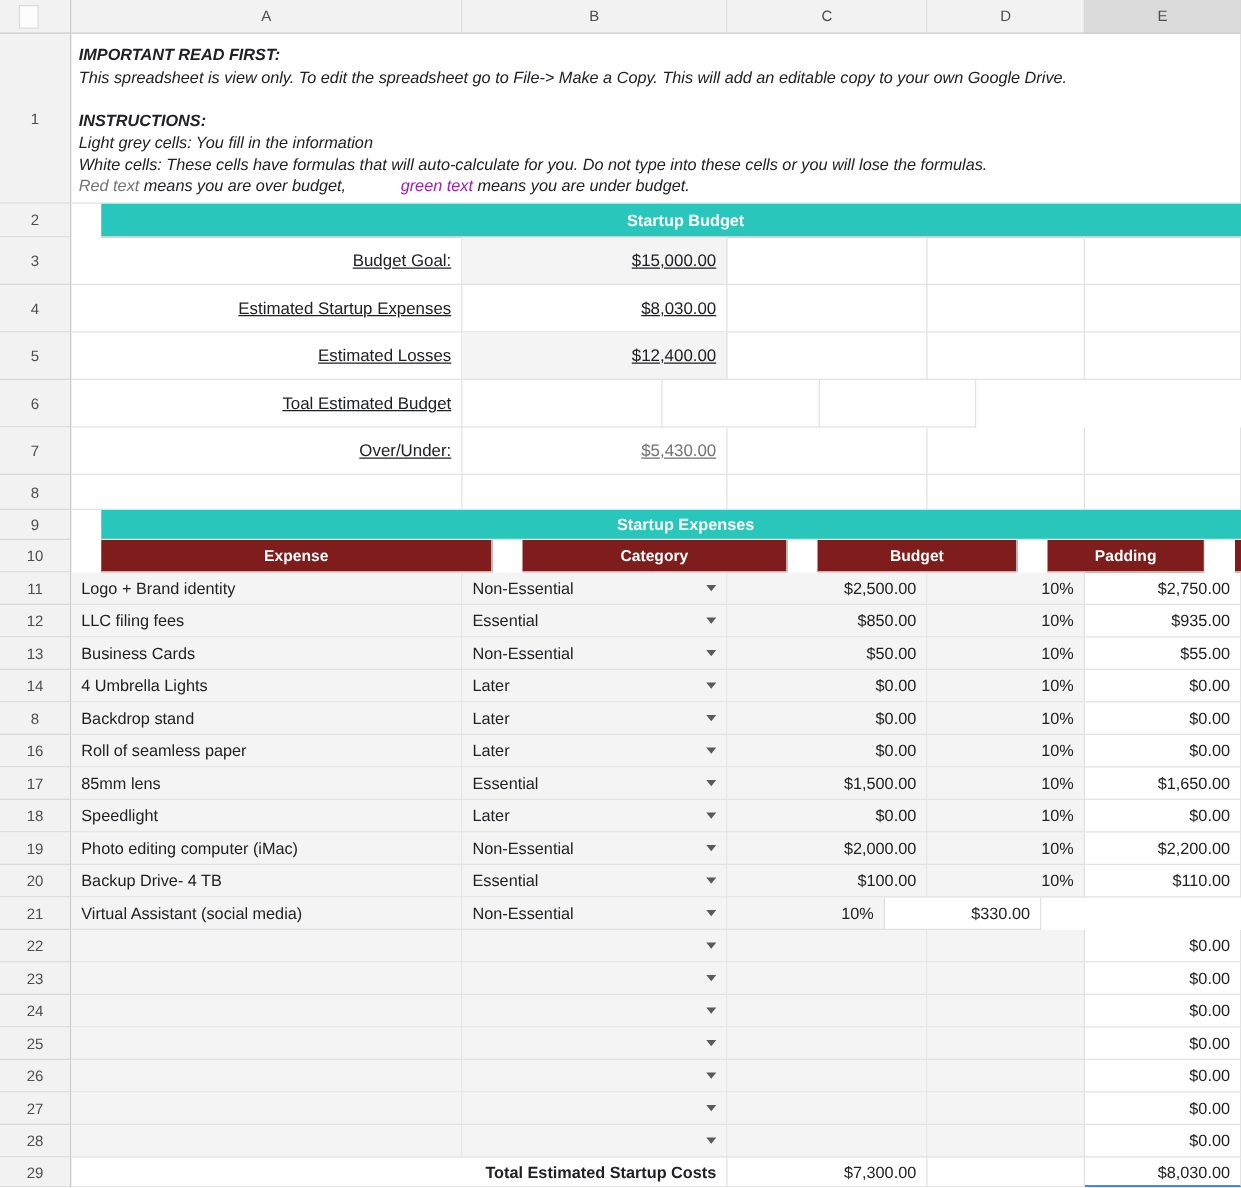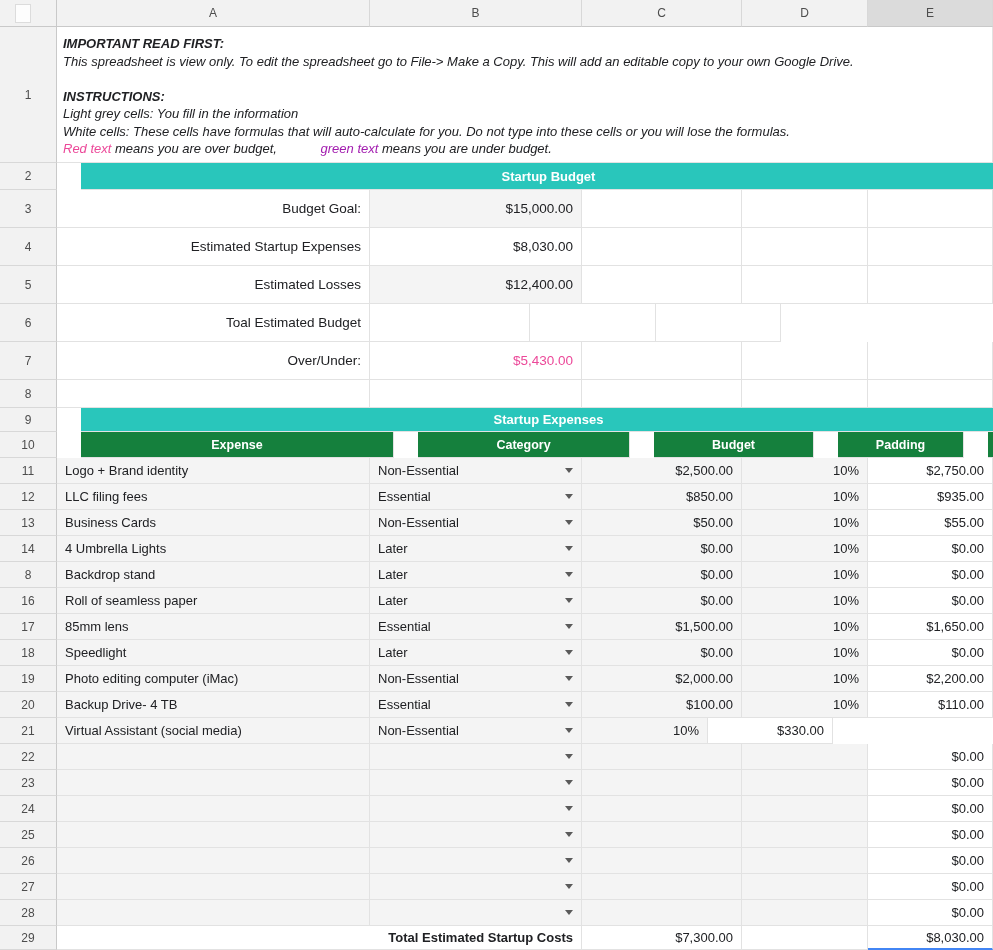--- a/index.html
+++ b/index.html
@@ -15,30 +15,30 @@
   .corner{width:57px;position:relative;border-right:1px solid #C9C9C9;}
   .corner::after{content:"";position:absolute;left:15px;top:4px;width:14px;height:17px;background:#FDFDFD;border:1px solid #DCDCDC;}
   .wa{width:313px}.wb{width:212px}.wc{width:160px}.wd{width:126px}.we{width:125px}
   .wab{width:525px}.wfull{width:936px}
   .h27{height:27px}.h136{height:136px}.h38{height:38px}.h28{height:28px}.h26{height:26px}.h24{height:24px}
   .ar{justify-content:flex-end;}
   .ac{justify-content:center;margin-left:24px;}
   .b{font-weight:bold;}
   .grey{background:#F4F4F4;}
   .teal{background:#29C6BB;color:#fff;font-weight:bold;}
-  .ghdr{background:#15803d;color:#fff;font-weight:bold;font-size:12.5px;}
-  .red{color:#ec4899;}
+  .ghdr{background:#7f1d1d;color:#fff;font-weight:bold;font-size:12.5px;}
+  .red{color:#737373;}
   .green{color:#a21caf;margin-left:40px;}
   .selcol{background:#DBDBDB;}
   .selbottom{border-bottom:2px solid #4285F4;}
   .cat{justify-content:space-between;}
   .dd{flex:none;width:0;height:0;border-left:4px solid transparent;border-right:4px solid transparent;border-top:5px solid #5A5A5A;}
   .instr{display:block;padding:8px 6px;font-style:italic;font-size:13px;line-height:17.5px;}
   .iline{white-space:nowrap;overflow:hidden;}
-  .h38 .c{font-size:13.5px;}
+  .h38 .c{font-size:13.5px;text-decoration:underline;}
 </style>
 </head>
 <body>
 
 <div class="sheet">
 
   <div class="r h27">
     <div class="hc corner"></div>
     <div class="hc wa">A</div>
     <div class="hc wb">B</div>

